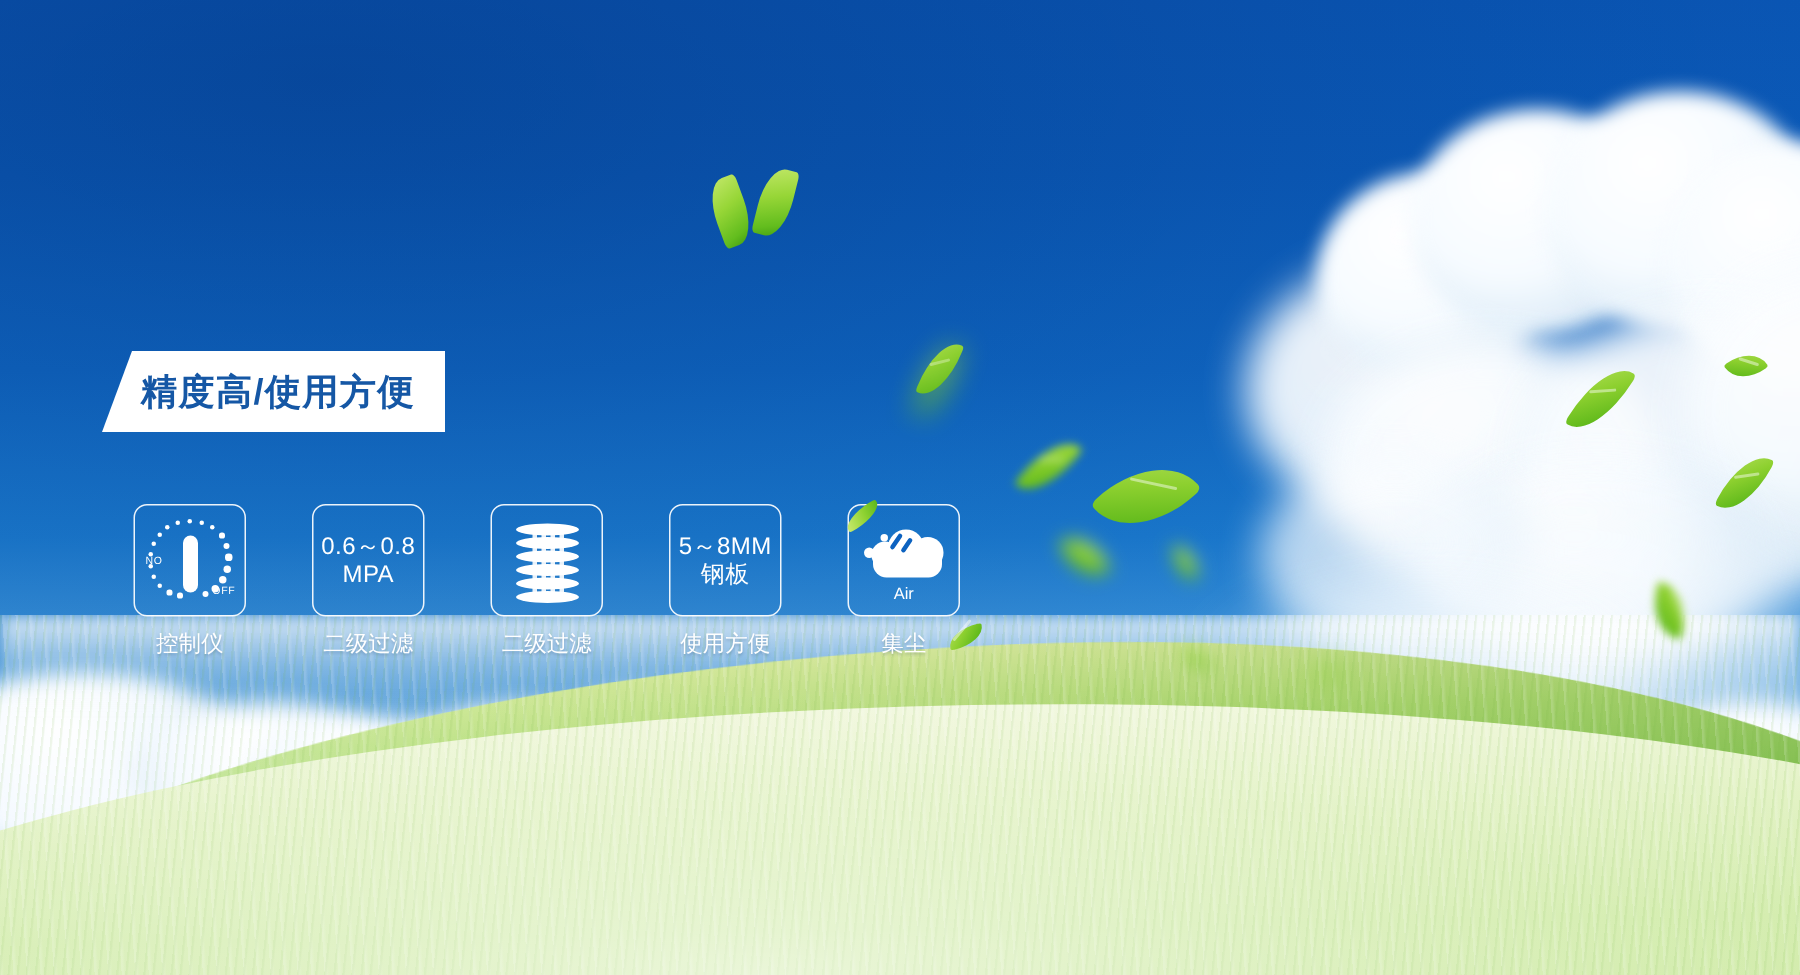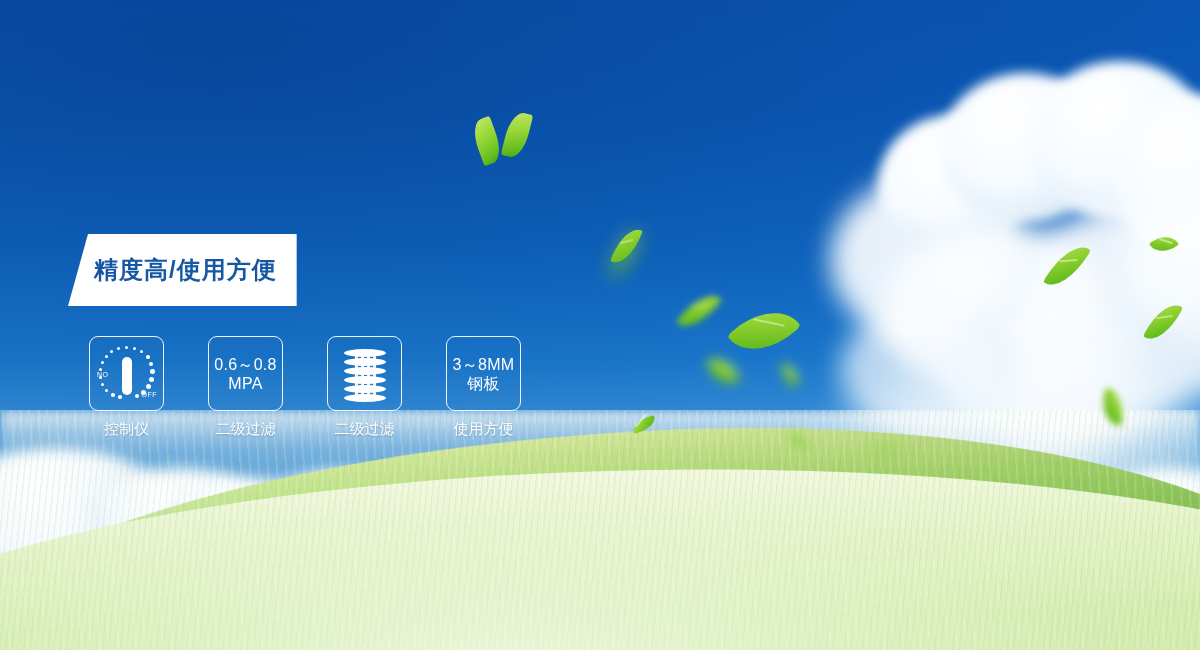--- a/index.html
+++ b/index.html
@@ -136,21 +136,21 @@
     height:54px;
     clip-path:polygon(0 0, 100% 0, calc(100% - 20px) 100%, 0 100%);
     margin-right:-2px;
   }
   .sub-right{
     background:#ffffff;
     color:#1557a5;
     font-size:24px; font-weight:bold; letter-spacing:1px;
     display:flex; align-items:center;
     padding:0 20px 0 26px;
-    height:72px;
+    height:54px;
     clip-path:polygon(20px 0, 100% 0, 100% 100%, 0 100%);
   }
 
   
   .features{ position:absolute; left:80px; top:336px; display:flex; gap:26px; }
   .feat{ width:93px; display:flex; flex-direction:column; align-items:center; }
   .feat-box{
     width:75px; height:75px; border:1.5px solid rgba(255,255,255,.92);
     border-radius:9px; position:relative;
     display:flex; flex-direction:column; align-items:center; justify-content:center;
@@ -329,24 +329,41 @@
           <div class="ring" style="top:39px;"></div>
           <div class="ring" style="top:48px;"></div>
           <div class="ring" style="top:57px;"></div>
         </div>
       </div>
       <div class="feat-label">二级过滤</div>
     </div>
 
     <div class="feat">
       <div class="feat-box">
-        <div class="feat-text">3～8MM</div>
+        <div class="feat-text">5～8MM</div>
         <div class="feat-text">钢板</div>
       </div>
       <div class="feat-label">使用方便</div>
     </div>
 
+    <div class="feat">
+      <div class="feat-box">
+        <div class="icon-leaf" style="left:-4px; top:2px;"></div>
+        <div class="cloudicon">
+          <div class="c" style="left:16px; top:0px;  width:24px; height:24px;"></div>
+          <div class="c" style="left:32px; top:5px;  width:21px; height:21px;"></div>
+          <div class="c" style="left:5px;  top:8px;  width:18px; height:18px;"></div>
+          <div class="base"></div>
+          <div class="slash" style="left:20px; top:2px;  width:3px; height:12px; transform:rotate(34deg);"></div>
+          <div class="slash" style="left:27px; top:5px;  width:3px; height:11px; transform:rotate(34deg);"></div>
+          <div class="spk" style="left:0px;  top:12px; width:7px; height:7px;"></div>
+          <div class="spk" style="left:11px; top:3px;  width:5px; height:5px;"></div>
+        </div>
+        <div class="air-t">Air</div>
+      </div>
+      <div class="feat-label">集尘</div>
+    </div>
 
   </div>
 
   <div class="leaf" style="left:632px; top:418px; width:24px; height:13px; transform:rotate(-14deg);"></div>
 
 </div>
 
 </body></html>

